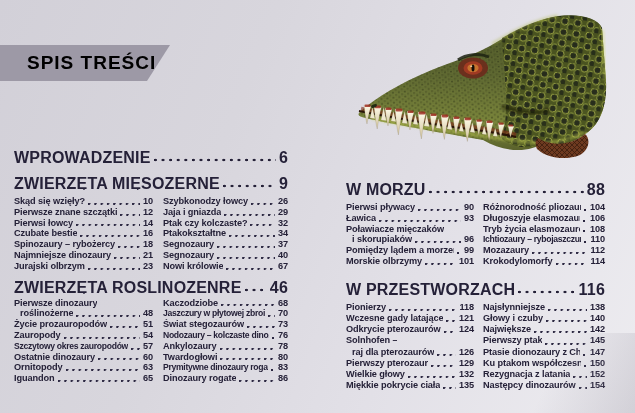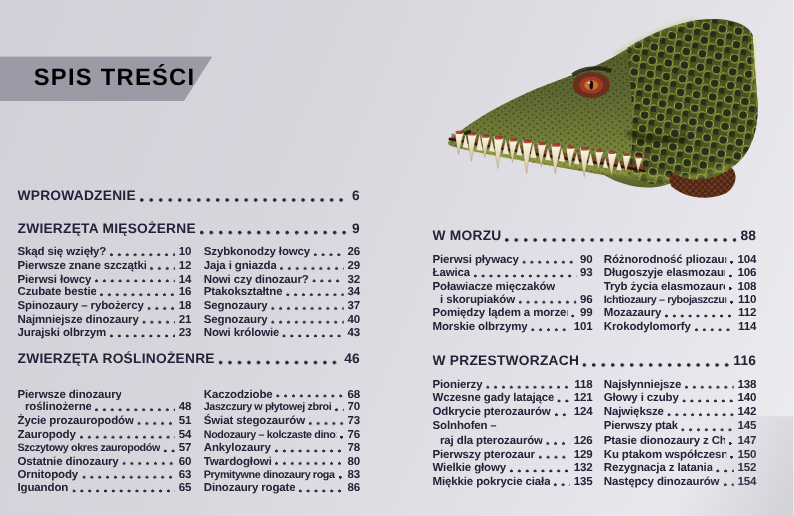--- a/index.html
+++ b/index.html
@@ -15,23 +15,23 @@
   .banner .t{display:block;padding-left:27px;line-height:36px;color:#000000;
     font-size:19px;font-weight:700;letter-spacing:1px;}
   
   .toc{position:absolute;}
   #toc-left{left:14px;top:151px;width:274px;}
   #toc-right{left:346px;top:183px;width:259px;}
   #toc-left .sec:nth-child(2){margin-top:13px;}
   #toc-left .sec:nth-child(3){margin-top:9px;}
   #toc-right .sec:nth-child(2){margin-top:16px;}
   .row{display:flex;white-space:nowrap;align-items:baseline;}
-  .row.header{font-size:11px;font-weight:700;height:13px;line-height:13px;letter-spacing:.2px;}
+  .row.header{font-size:16px;font-weight:700;height:13px;line-height:13px;letter-spacing:.2px;}
   .cols{display:flex;margin-top:6px;}
-  #toc-left .sec:nth-child(3) .cols{margin-top:16px;}
+  #toc-left .sec:nth-child(3) .cols{margin-top:4px;}
   .col1{width:139px;}
   .col2{width:125px;margin-left:10px;}
   #toc-right .col1{width:128px;}
   #toc-right .col2{width:122px;margin-left:9px;}
   .col .row{font-size:9.2px;font-weight:600;height:10.8px;line-height:10.8px;letter-spacing:-.1px;}
   #toc-right .sec:nth-child(2) .col .row{height:11.2px;line-height:11.2px;}
   .lbl{flex:0 1 auto;min-width:0;overflow:hidden;}
   .lbl.tight{font-size:8.6px;letter-spacing:-.3px;}
   .dots{flex:1 1 4px;min-width:3px;margin:0 3px 0 3px;align-self:stretch;
     background-image:radial-gradient(circle at 1.2px calc(100% - 3.2px),#2b2741 1.02px,rgba(0,0,0,0) 1.3px);
@@ -218,21 +218,21 @@
               <span class="lbl">Szybkonodzy łowcy</span>
               <span class="dots"></span>
               <span class="page-num">26</span>
             </div>
             <div class="row">
               <span class="lbl">Jaja i gniazda</span>
               <span class="dots"></span>
               <span class="page-num">29</span>
             </div>
             <div class="row">
-              <span class="lbl">Nowi czy dinozaur?</span>
+              <span class="lbl">Ptak czy kolczaste?</span>
               <span class="dots"></span>
               <span class="page-num">32</span>
             </div>
             <div class="row">
               <span class="lbl">Ptakokształtne</span>
               <span class="dots"></span>
               <span class="page-num">34</span>
             </div>
             <div class="row">
               <span class="lbl">Segnozaury</span>
@@ -240,21 +240,21 @@
               <span class="page-num">37</span>
             </div>
             <div class="row">
               <span class="lbl">Segnozaury</span>
               <span class="dots"></span>
               <span class="page-num">40</span>
             </div>
             <div class="row">
               <span class="lbl">Nowi królowie</span>
               <span class="dots"></span>
-              <span class="page-num">43</span>
+              <span class="page-num">67</span>
             </div>
           </div>
         </div>
       </div>
       <div class="sec">
         <div class="row header">
           <span class="lbl">ZWIERZĘTA ROŚLINOŻENRE</span>
           <span class="dots"></span>
           <span class="page-num">46</span>
         </div>

